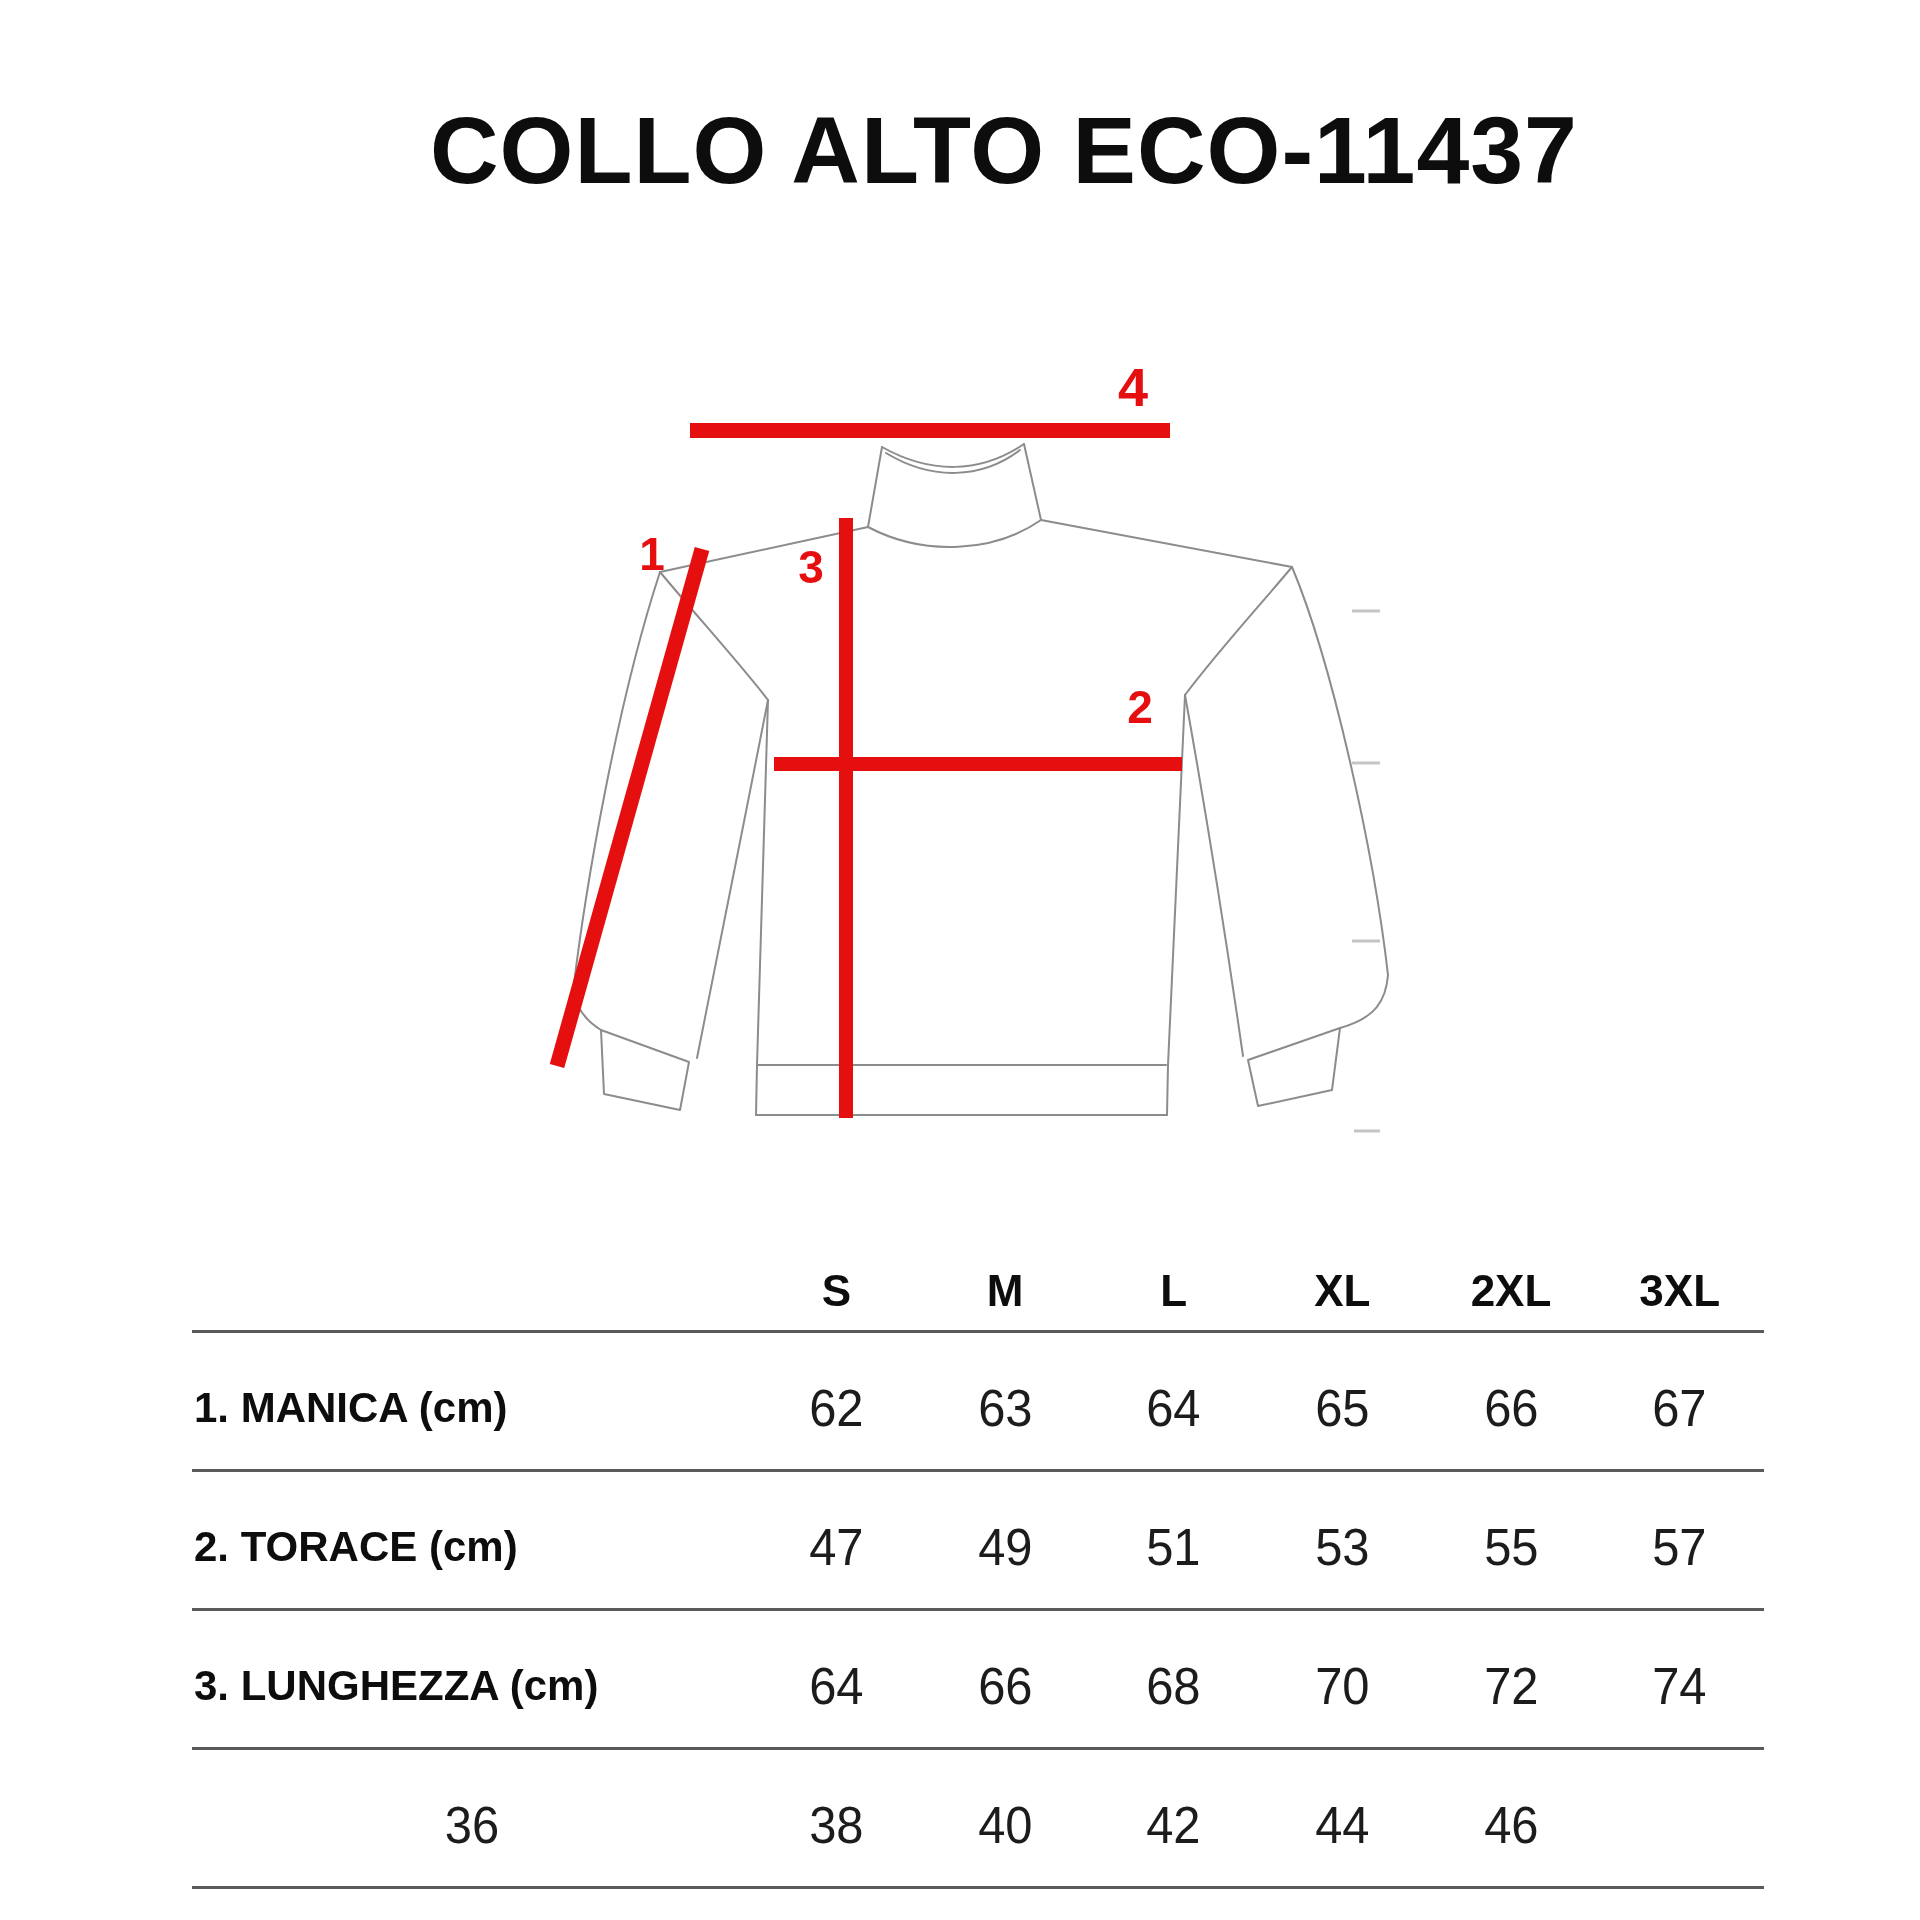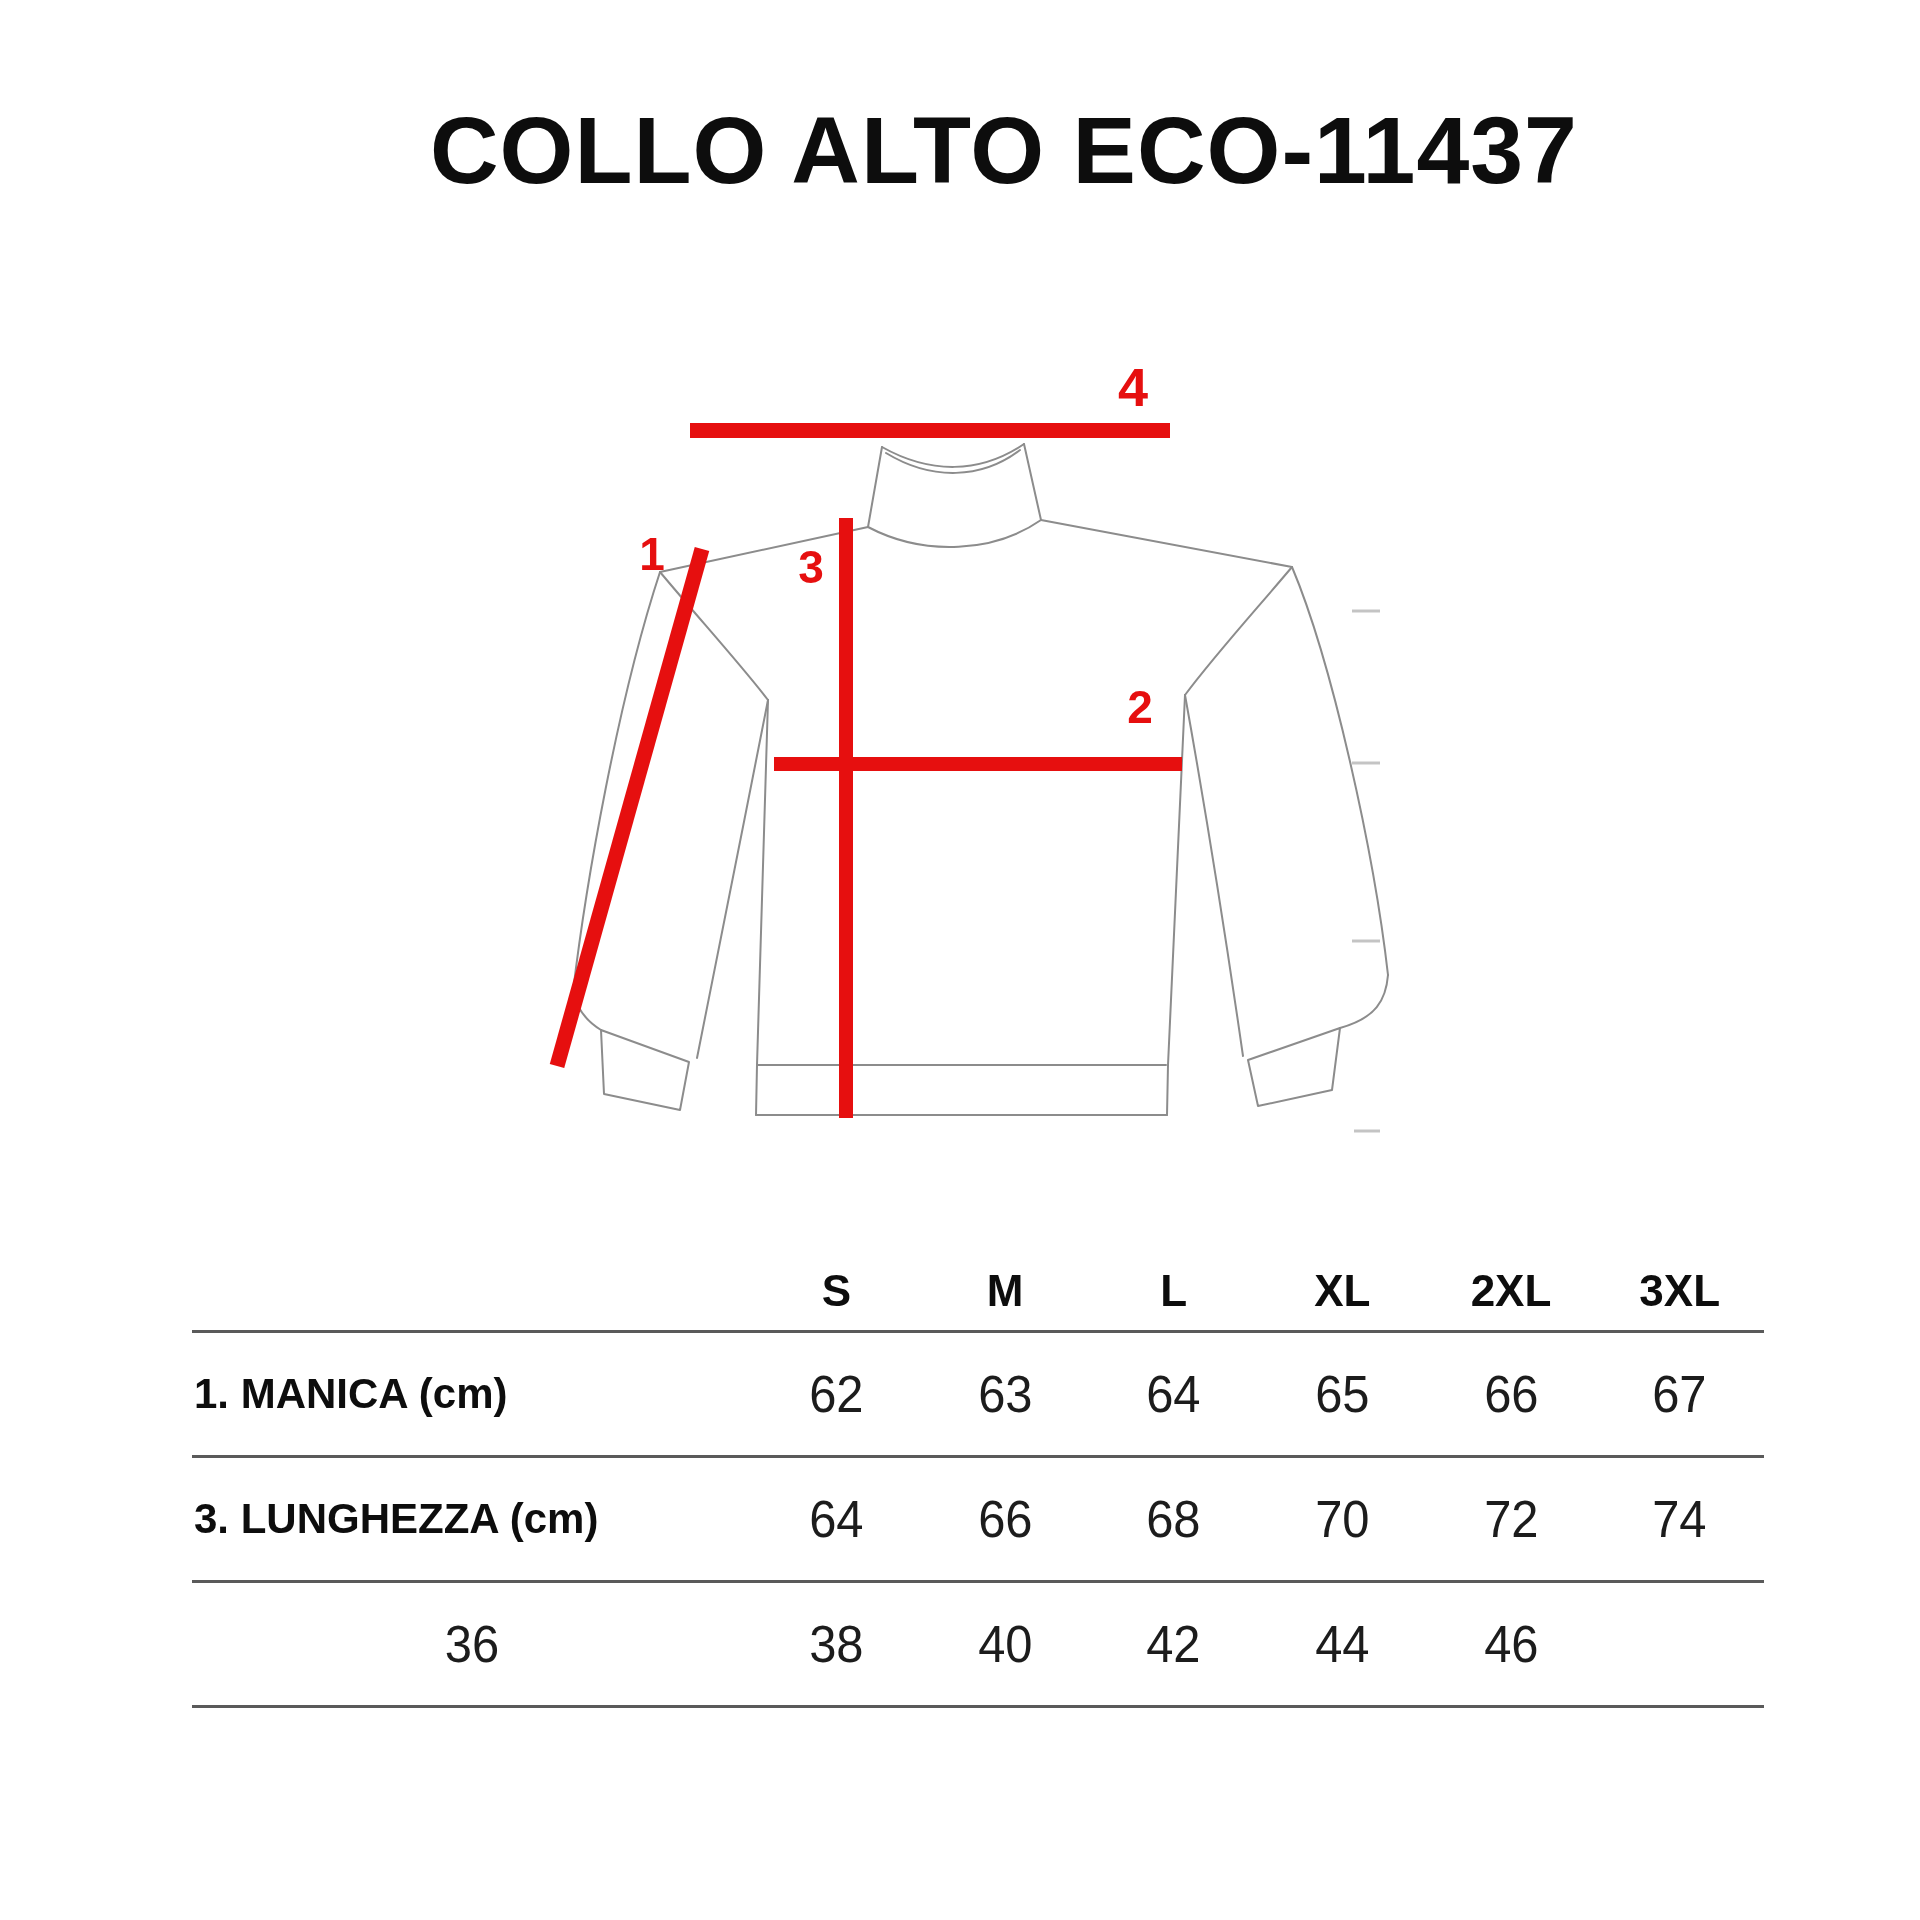--- a/index.html
+++ b/index.html
@@ -37,21 +37,21 @@
     left:192px;top:1252px;
     width:1572px;
   }
   .trow{
     display:grid;
     grid-template-columns:560px repeat(6,1fr);
     align-items:center;
     border-bottom:3px solid #5a5a5a;
   }
   .trow.head{height:78px;}
-  .trow.data{height:122px;}
+  .trow.data{height:122px;margin-top:14px;}
   .th{
     font-size:44px;font-weight:800;color:#0d0d0d;text-align:center;
   }
   .rowlabel{
     font-size:42px;font-weight:800;color:#0d0d0d;text-align:left;
     padding-left:2px;
   }
   .val{
     font-size:52px;font-weight:300;color:#1c1c1c;text-align:center;
     transform:scaleX(0.94);
@@ -135,20 +135,29 @@
     <div class="trow data">
       <div class="rowlabel">1. MANICA (cm)</div>
       <div class="val">62</div>
       <div class="val">63</div>
       <div class="val">64</div>
       <div class="val">65</div>
       <div class="val">66</div>
       <div class="val">67</div>
     </div>
 
+    <div class="trow data">
+      <div class="rowlabel">2. TORACE (cm)</div>
+      <div class="val">47</div>
+      <div class="val">49</div>
+      <div class="val">51</div>
+      <div class="val">53</div>
+      <div class="val">55</div>
+      <div class="val">57</div>
+    </div>
 
     <div class="trow data">
       <div class="rowlabel">3. LUNGHEZZA (cm)</div>
       <div class="val">64</div>
       <div class="val">66</div>
       <div class="val">68</div>
       <div class="val">70</div>
       <div class="val">72</div>
       <div class="val">74</div>
     </div>

